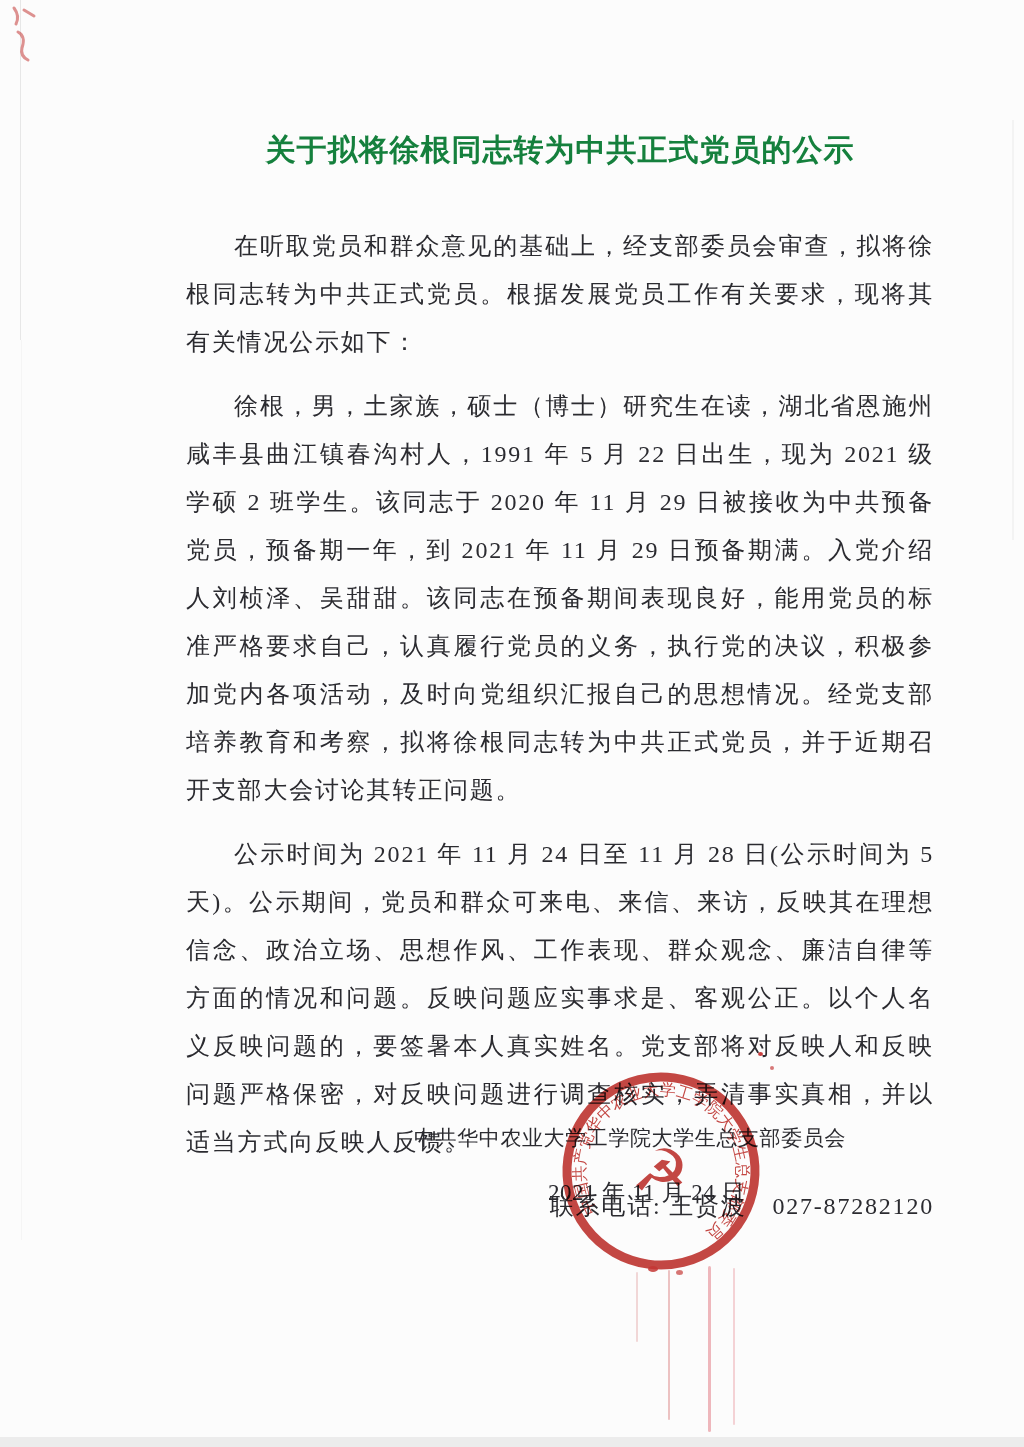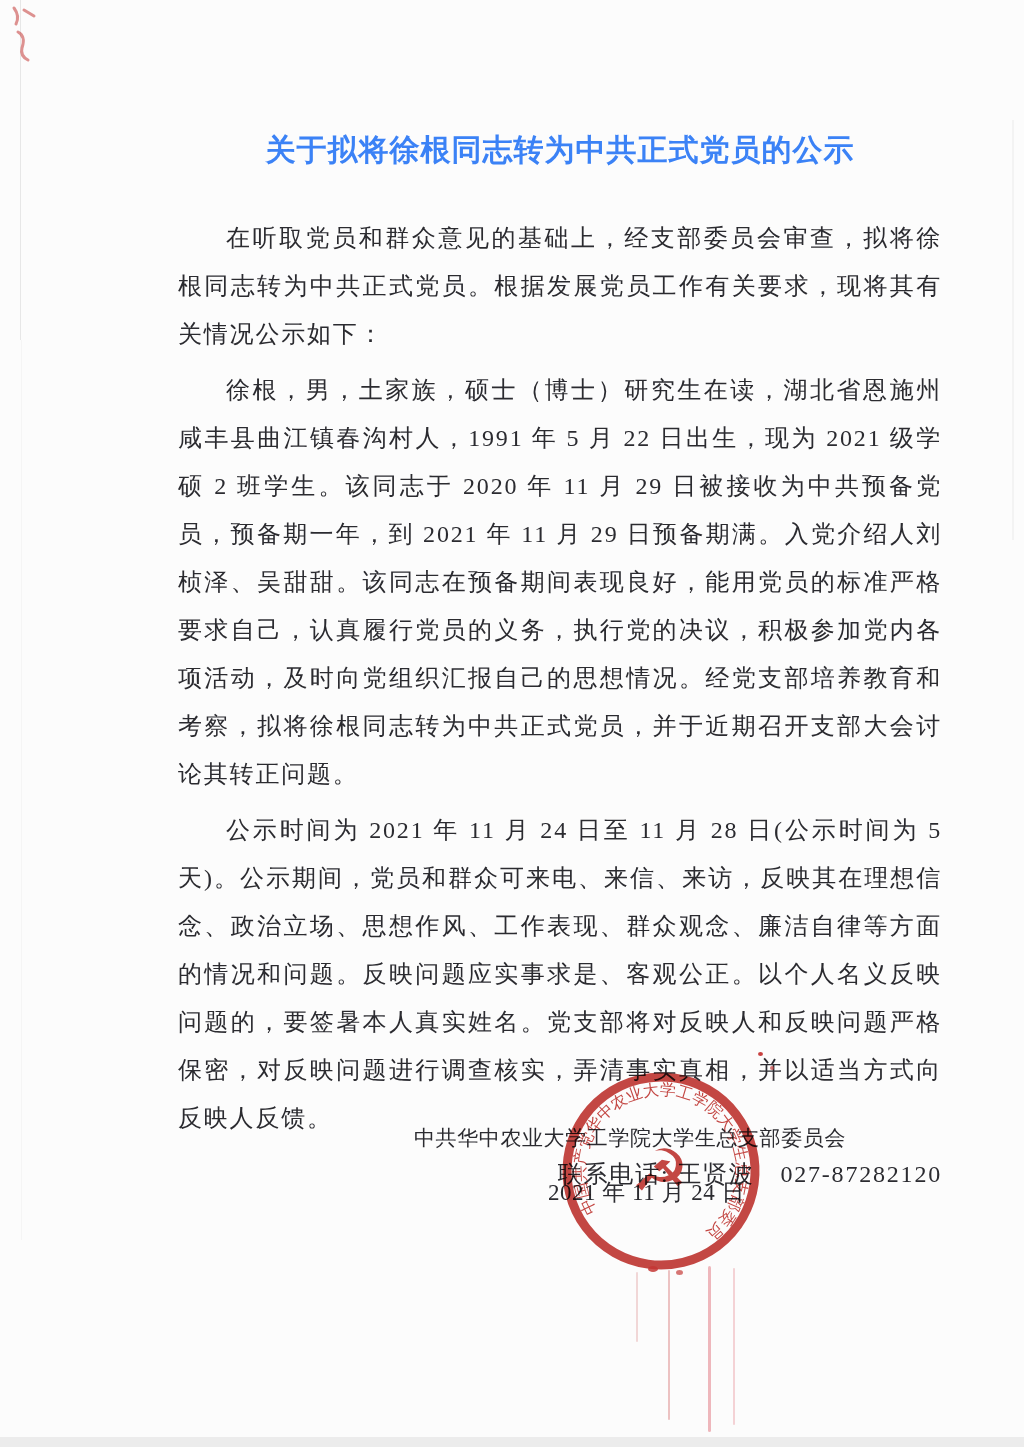--- a/index.html
+++ b/index.html
@@ -18,29 +18,29 @@
   .scan-right{position:absolute;left:1012px;top:120px;width:2px;height:420px;background:#ececec;opacity:.6;}
   .scan-bottom{position:absolute;left:0;top:1437px;width:1024px;height:10px;background:#ececec;}
   .pen-marks{position:absolute;left:4px;top:2px;opacity:.55;}
   
   .title{
     position:absolute;left:170px;top:130px;width:780px;margin:0;
     text-align:center;
     font-family:"DejaVu Sans","Liberation Sans",sans-serif;
     font-weight:bold;
     font-size:30px;letter-spacing:1px;
-    color:#3b82f6;
+    color:#15803d;
   }
   
   .body{
     position:absolute;left:170px;top:206px;width:780px;
     font-size:24px;line-height:48px;letter-spacing:1.8px;
     text-align:justify;text-justify:inter-character;
   }
-  .body p{margin:8px;text-indent:2em;}
+  .body p{margin:16px;text-indent:2em;}
   .body p.contact{text-align:right;font-family:Liberation Serif, serif;}
   
   .signature{
     position:absolute;left:414px;top:1124px;
     font-size:21px;letter-spacing:.6px;white-space:nowrap;color:#2b2b30;
   }
   .date{
     position:absolute;left:548px;top:1177px;
     font-size:23px;letter-spacing:.5px;white-space:nowrap;color:#2b2b30;
   }

